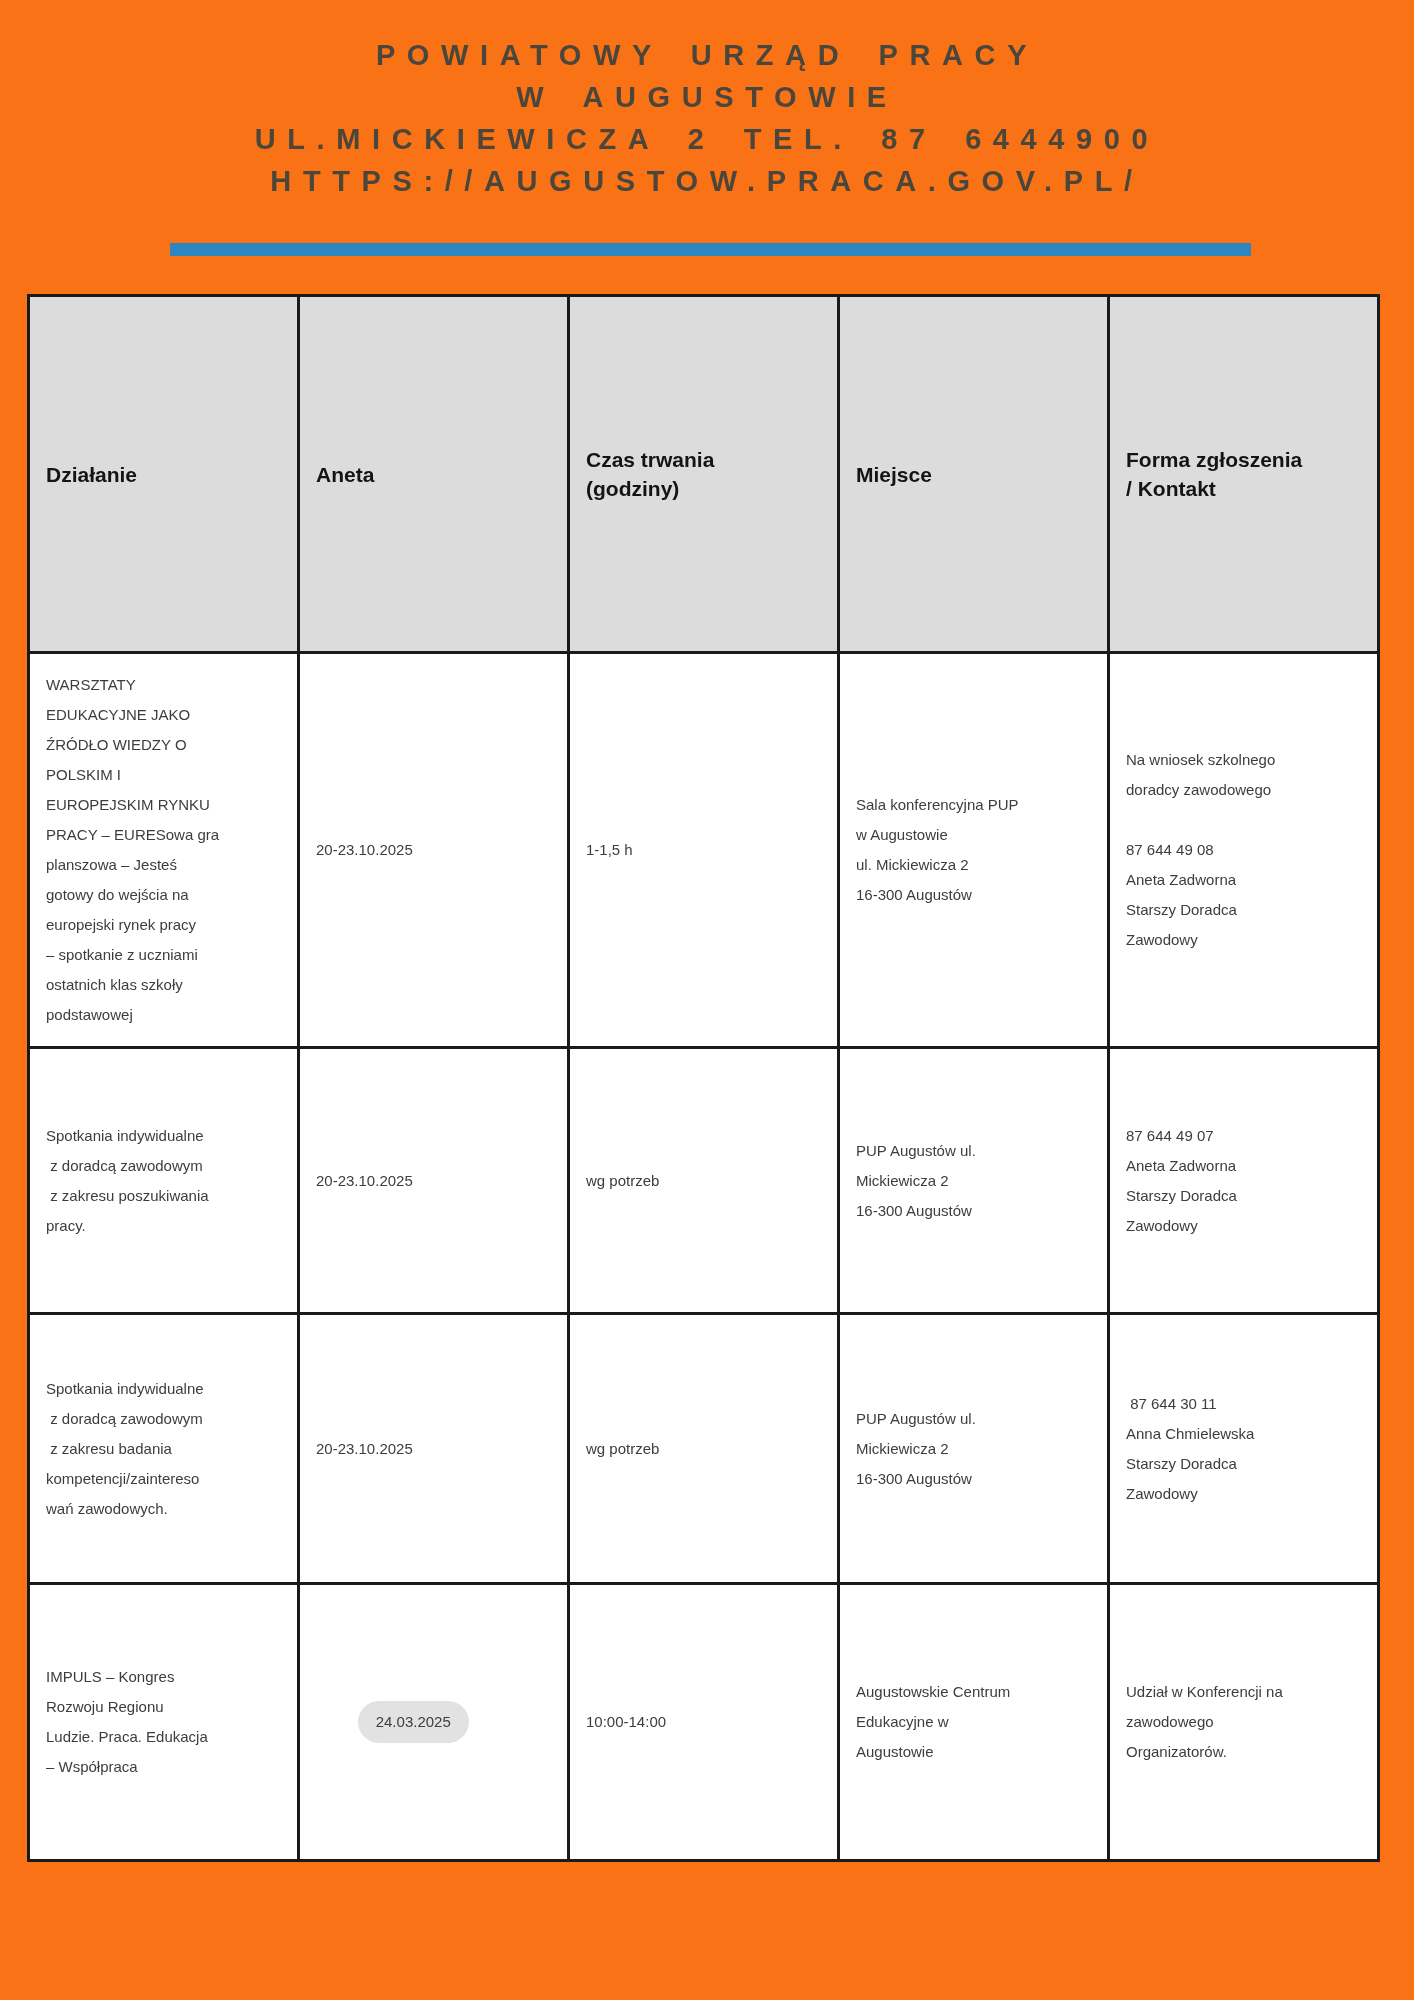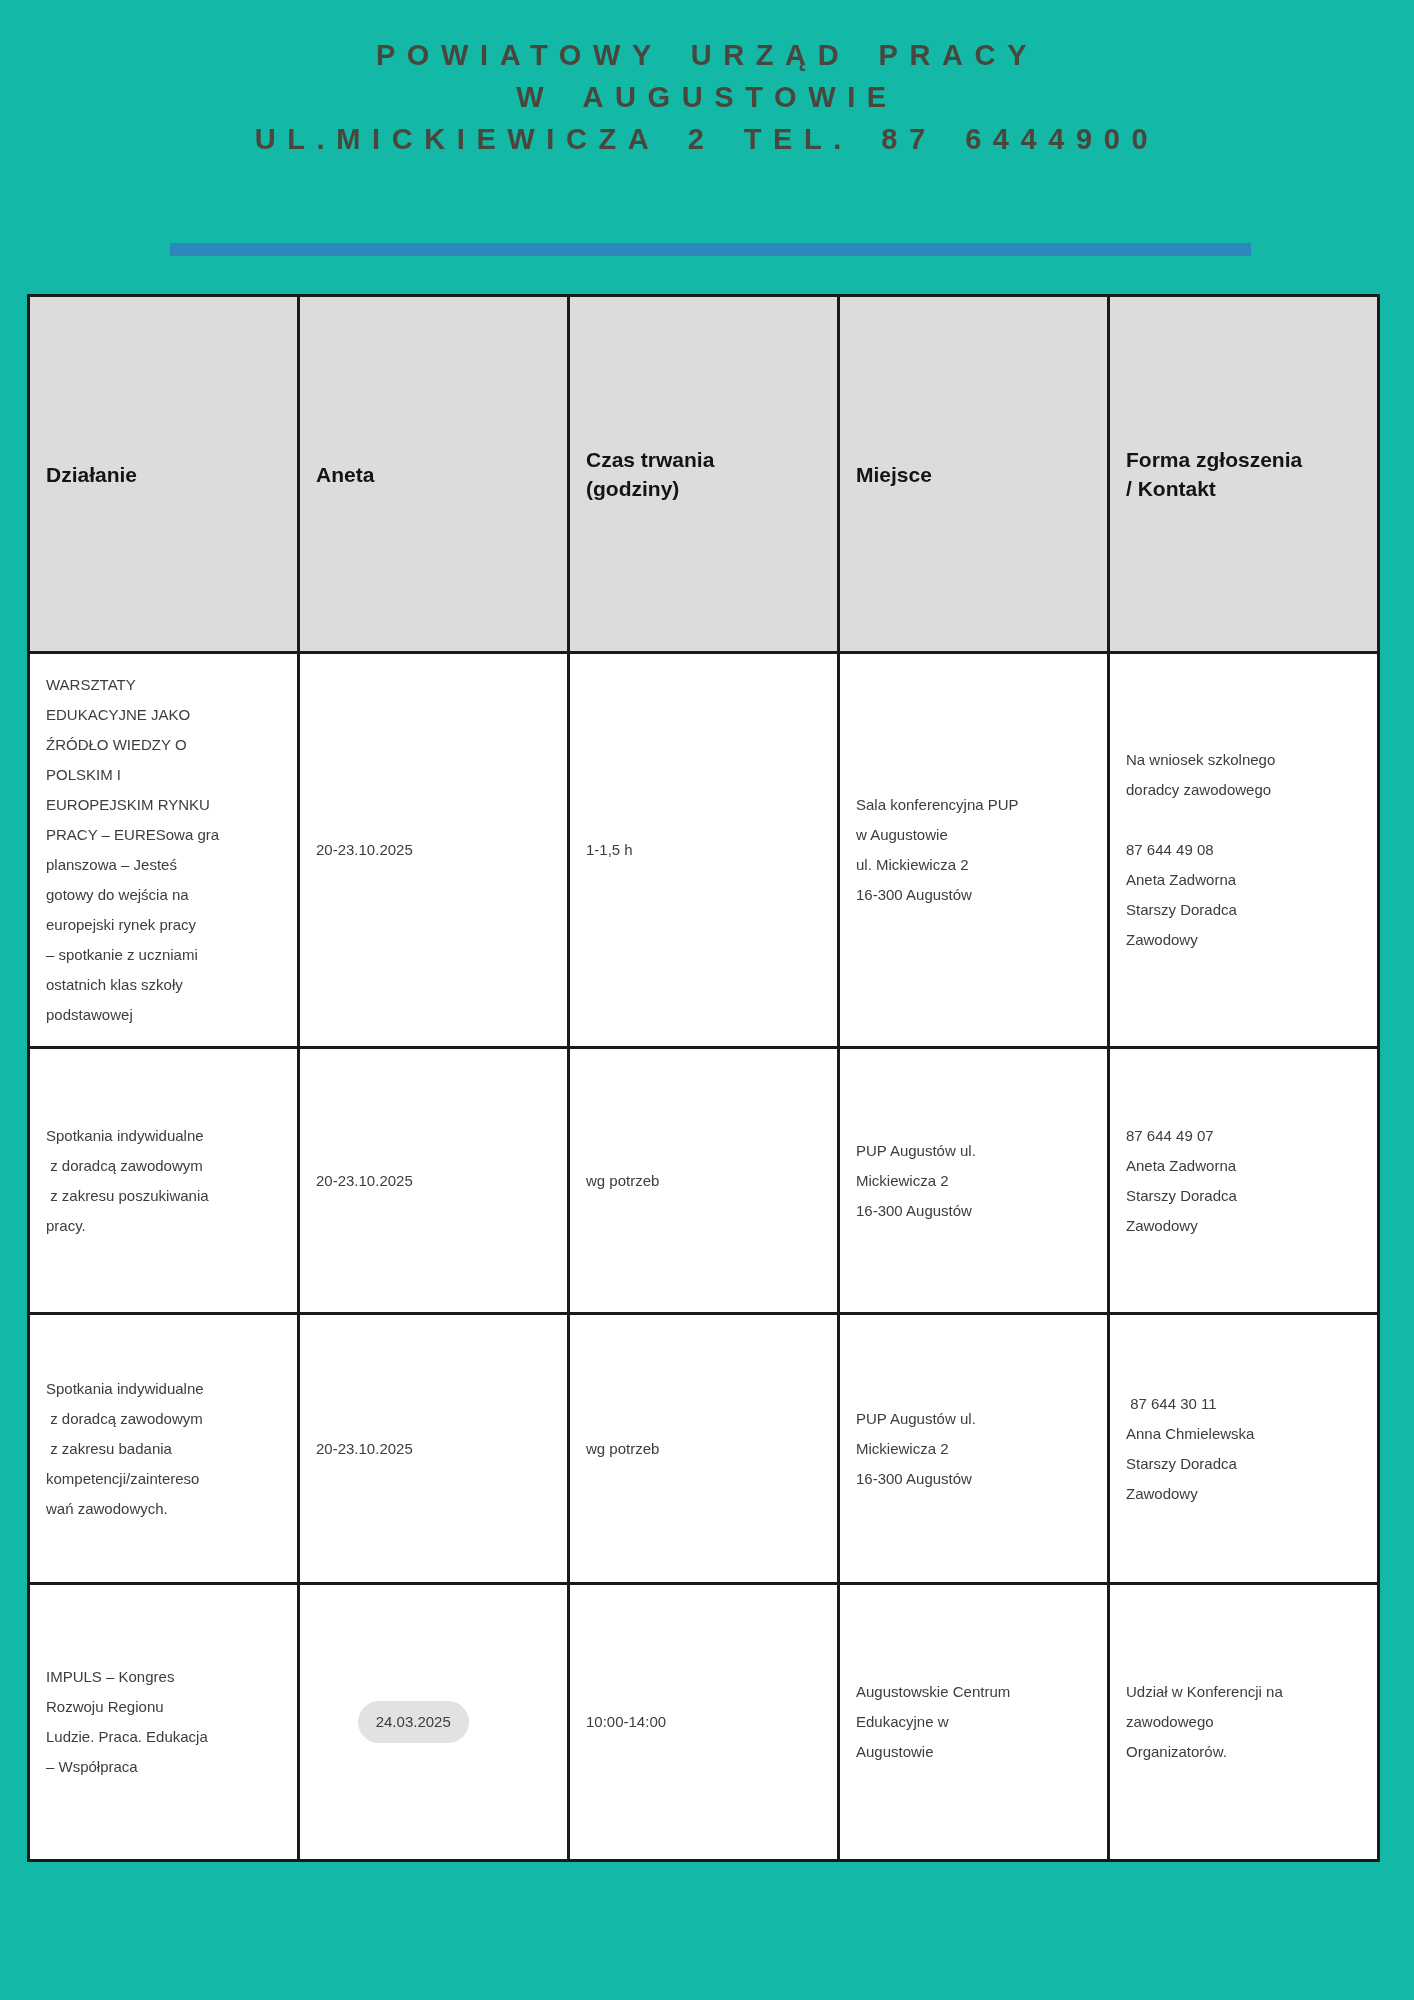--- a/index.html
+++ b/index.html
@@ -70,26 +70,27 @@
     display:inline-block;
     background:#e2e2e2;
     border-radius:22px;
     padding:6px 18px;
     white-space:nowrap;
   }
 </style>
 </head>
 <body>
 
-<div class="page" style="background: #14b8a6;">
+<div class="page" style="background: #f97316;">
 
   <div class="letterhead">
     <div>POWIATOWY URZĄD PRACY</div>
     <div>W AUGUSTOWIE</div>
     <div>UL.MICKIEWICZA 2 TEL. 87 6444900</div>
+    <div>HTTPS://AUGUSTOW.PRACA.GOV.PL/</div>
   </div>
 
   <div class="accent-bar" style="background: rgb(46, 134, 191);"></div>
 
   <table class="schedule">
     <colgroup>
         <col>
         <col>
         <col>
         <col>

